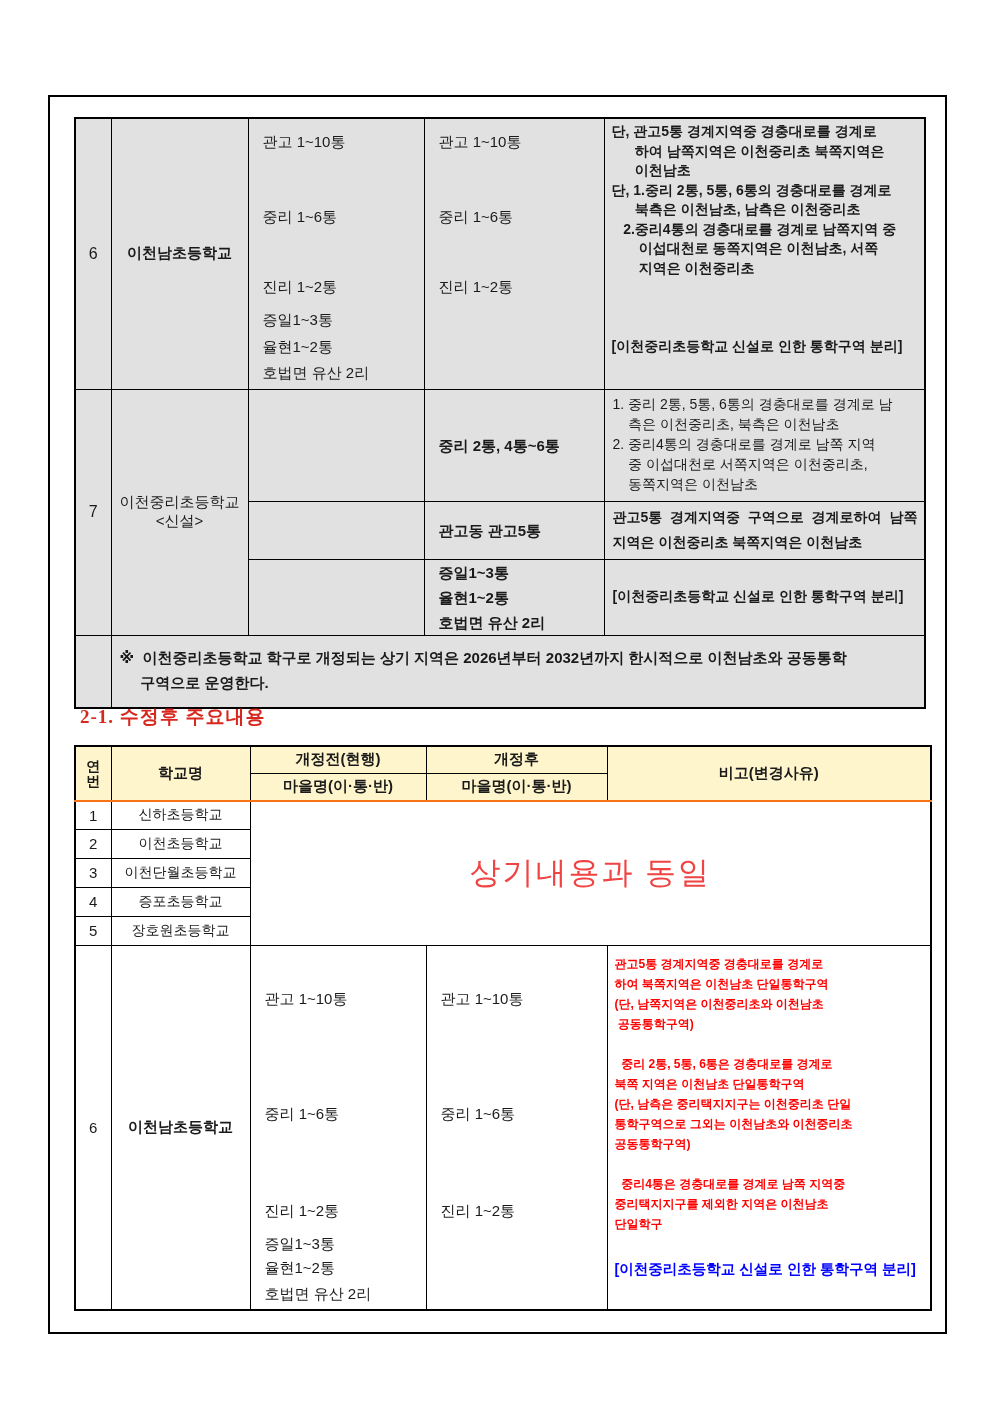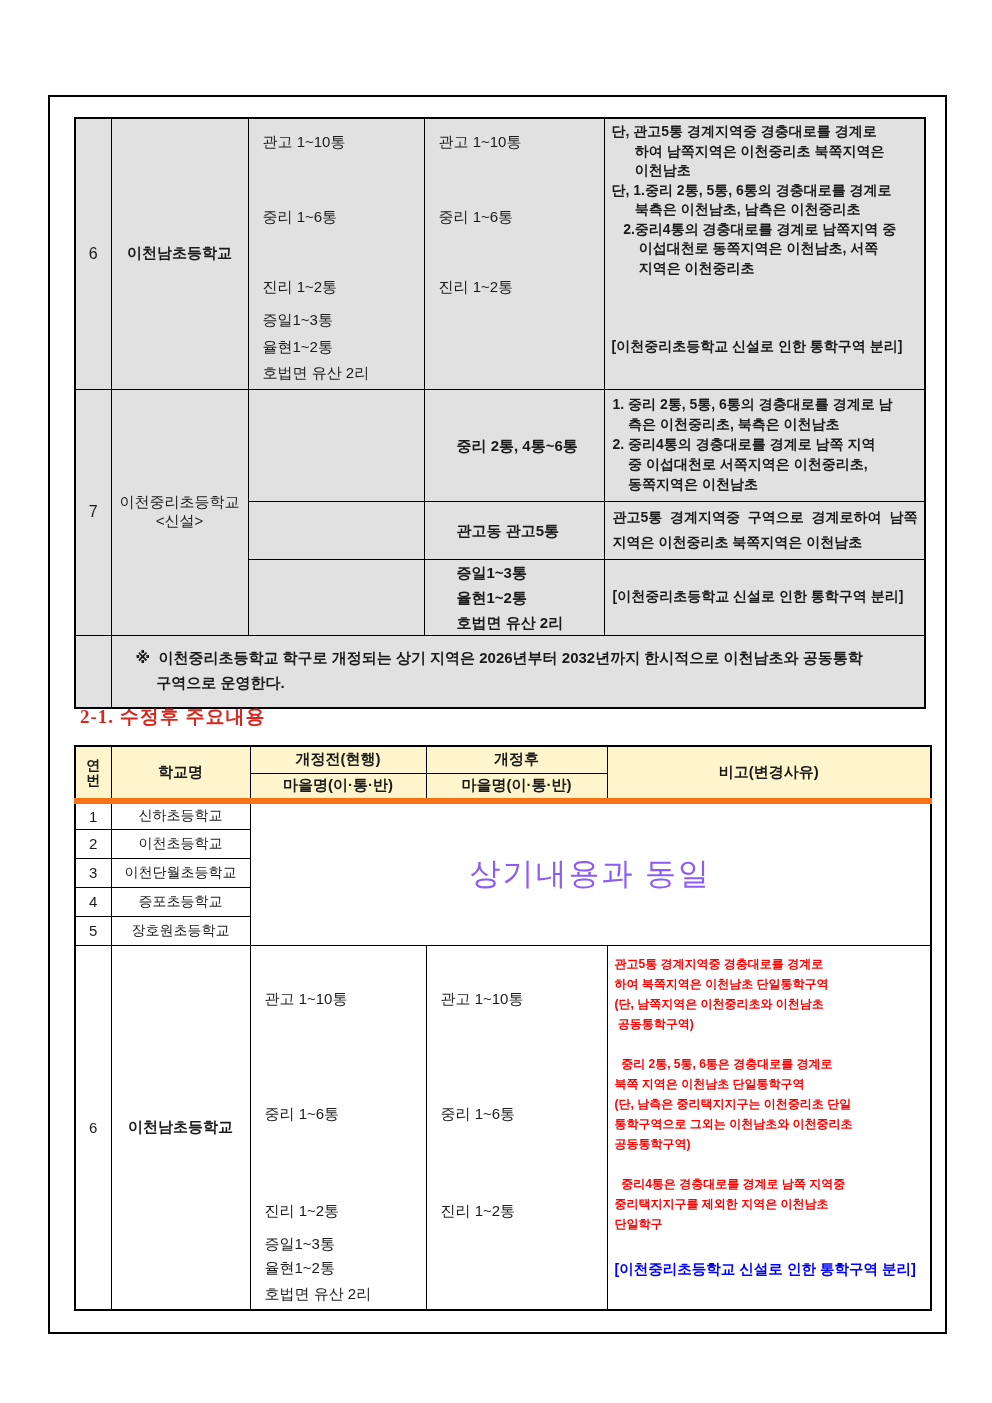--- a/index.html
+++ b/index.html
@@ -25,44 +25,44 @@
   #t1 .list-cell { vertical-align:top; padding:12px 4px 4px 14px; line-height:22px; }
   #t1 .list-cell .item { display:block; }
   #t1 .before-list .item:nth-child(2), #t1 .after-list .item:nth-child(2) { margin-top:53px; }
   #t1 .before-list .item:nth-child(3), #t1 .after-list .item:nth-child(3) { margin-top:48px; }
   #t1 .before-list .item:nth-child(4) { margin-top:11px; }
   #t1 .before-list .item:nth-child(5) { margin-top:5px; }
   #t1 .before-list .item:nth-child(6) { margin-top:4px; }
   #t1 .note-cell { vertical-align:top; padding:3px 2px 2px 7px; font-weight:bold; font-size:14px; line-height:19.5px; }
   #t1 .note-gap { margin-top:0; }
   #t1 .note-bracket { margin-top:59px; }
-  #t1 .r7-after { vertical-align:middle; padding-left:32px; font-weight:bold; line-height:25px; }
-  #t1 .r7-note1 { vertical-align:top; padding:4px 20px 2px 8px; font-weight:bold; font-size:14px; line-height:20px; }
+  #t1 .r7-after { vertical-align:middle; padding-left:14px; font-weight:bold; line-height:25px; }
+  #t1 .r7-note1 { vertical-align:top; padding:4px 20px 2px 8px; font-weight:normal; font-size:14px; line-height:20px; }
   #t1 .r7-note2 { vertical-align:middle; padding-left:8px; font-weight:bold; font-size:14px; line-height:25px; }
   #t1 .r7-note3 { vertical-align:middle; padding-left:8px; font-weight:bold; font-size:14px; }
-  #t1 .foot-cell { vertical-align:top; padding:9px 6px 0 24px; font-weight:bold; font-size:15px; line-height:25px; }
+  #t1 .foot-cell { vertical-align:top; padding:9px 6px 0 8px; font-weight:bold; font-size:15px; line-height:25px; }
 
   
   .section-heading {
     position:absolute; left:80px; top:704px;
     font-family:"Liberation Serif","DejaVu Serif",serif;
     font-size:19px; font-weight:bold; color:var(--heading,#d6281e);
     letter-spacing:1px;
     text-align:center;
   }
 
   
   #t2 { left:74px; top:745px; width:856px; border:2px solid #000; }
   #t2 th { background:var(--header_bg,#fff5cc); font-size:15px; font-weight:bold; }
-  #t2 .hdr-bottom { border-bottom:6px solid #f97316; }
+  #t2 .hdr-bottom { border-bottom:2px solid #f97316; }
   #t2 td { background:#ffffff; font-size:14px; }
   #t2 .no-vert { width:16px; margin:0 auto; line-height:15px; font-size:14px; }
   #t2 .no-cell { text-align:center; vertical-align:middle; font-size:15px; }
   #t2 .school-cell { text-align:center; vertical-align:middle; }
-  #t2 .same-cell { text-align:center; vertical-align:middle; font-size:31px; letter-spacing:2px; color:#8b5cf6; }
+  #t2 .same-cell { text-align:center; vertical-align:middle; font-size:31px; letter-spacing:2px; color:#ef4444; }
   #t2 .r6 td { font-size:15px; }
   #t2 .school-bold { font-weight:bold; font-size:15px; }
   #t2 .list-cell { vertical-align:top; padding:42px 4px 4px 14px; line-height:22px; }
   #t2 .list-cell .item { display:block; }
   #t2 .before-list .item:nth-child(2), #t2 .after-list .item:nth-child(2) { margin-top:93px; }
   #t2 .before-list .item:nth-child(3), #t2 .after-list .item:nth-child(3) { margin-top:75px; }
   #t2 .before-list .item:nth-child(4) { margin-top:11px; }
   #t2 .before-list .item:nth-child(5) { margin-top:2px; }
   #t2 .before-list .item:nth-child(6) { margin-top:4px; }
   #t2 .note-cell { vertical-align:top; padding:8px 2px 2px 7px; }

